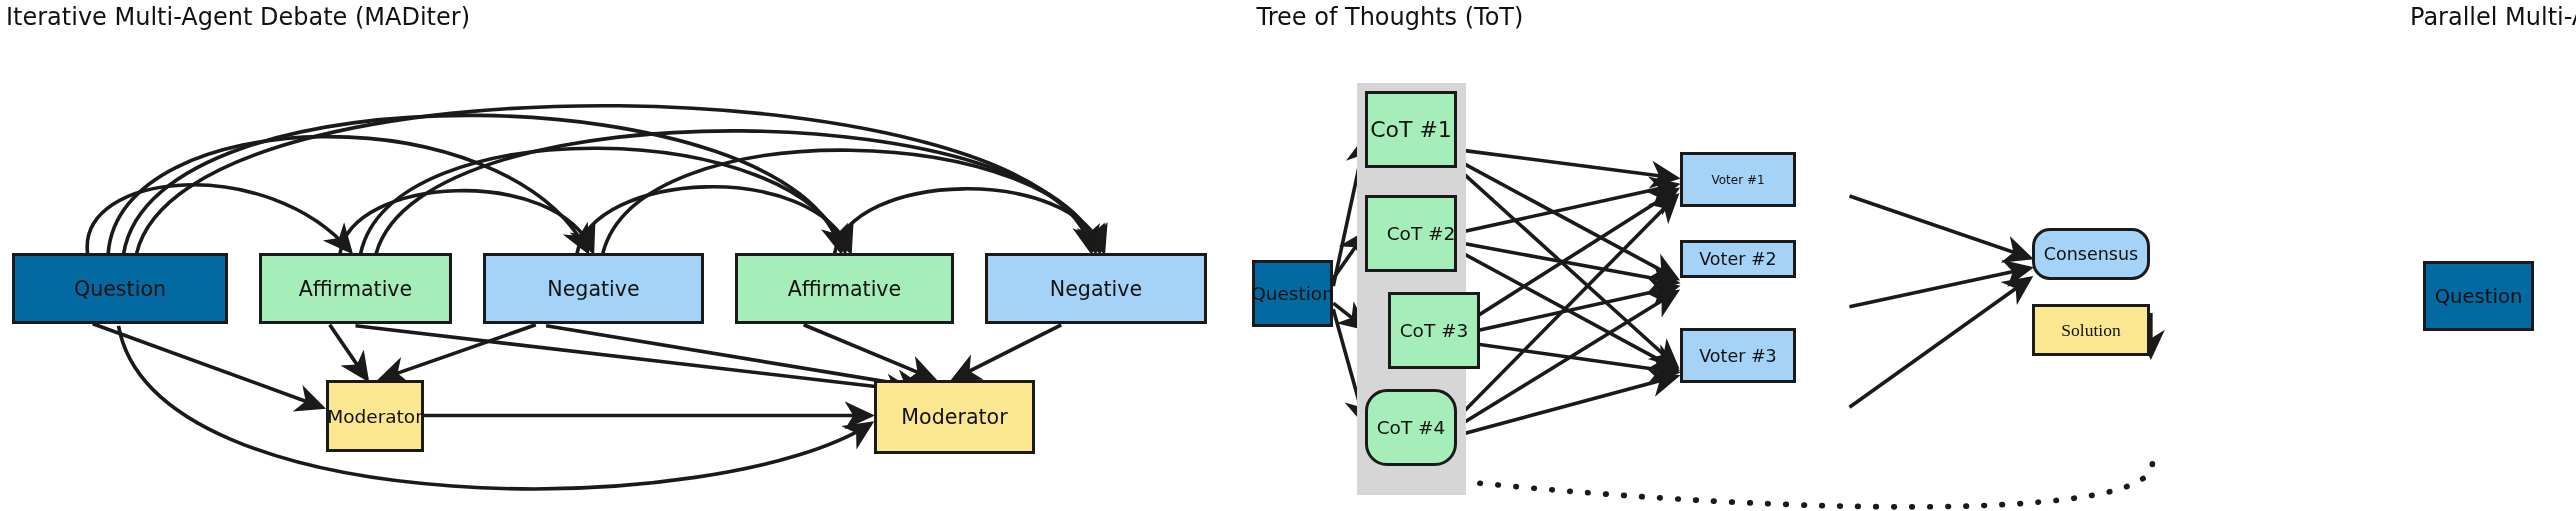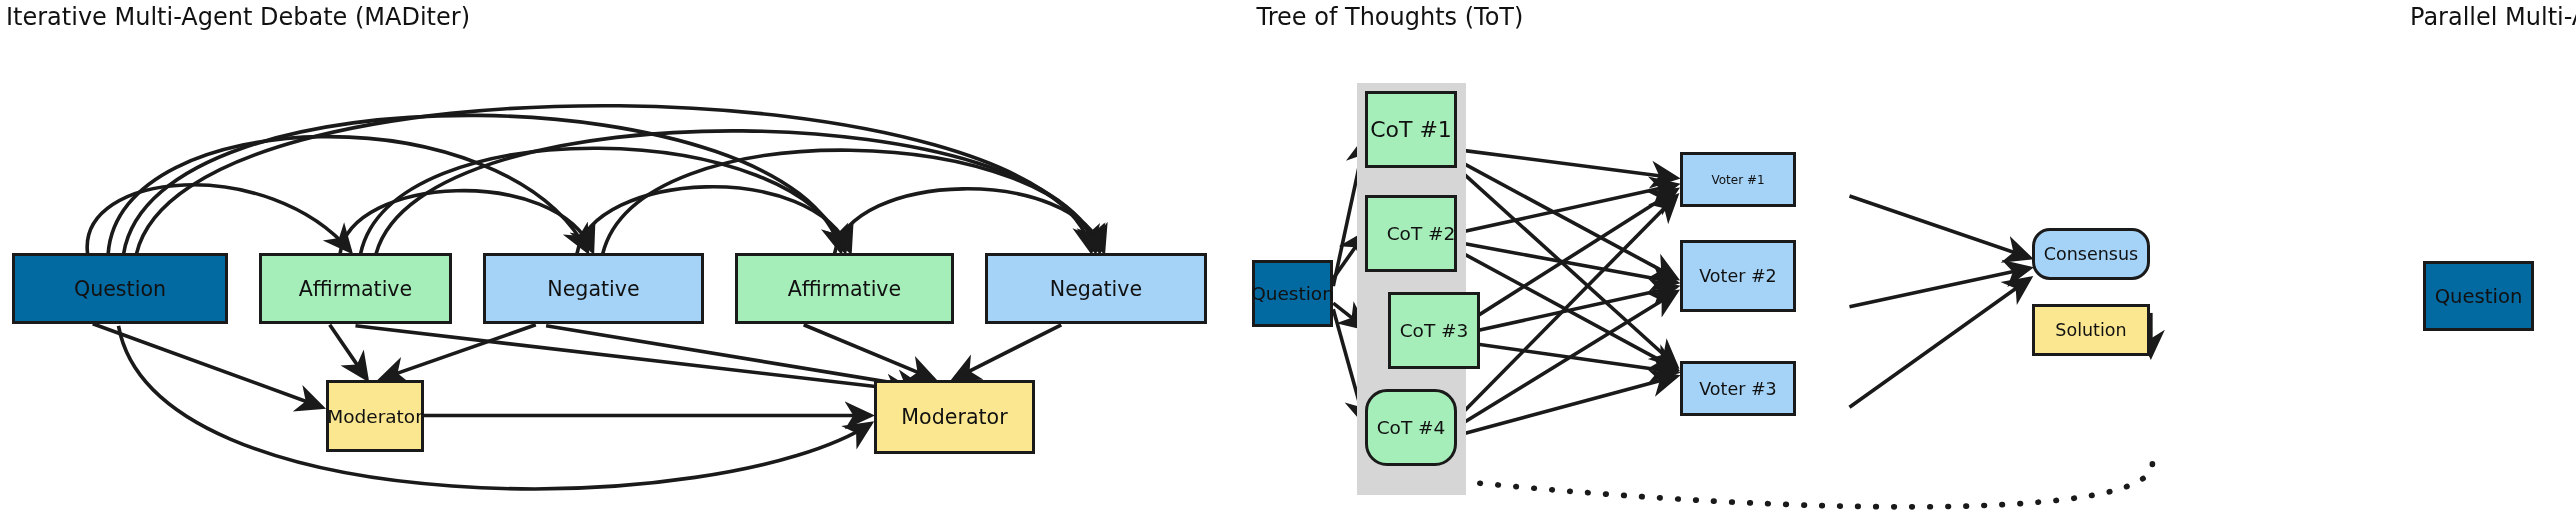--- a/index.html
+++ b/index.html
@@ -134,25 +134,25 @@
   <div class="groupband" style="left:1357px;top:83px;width:109px;height:412px;"></div>
 
   <div class="node n-pink" style="left:1252px;top:260px;width:81px;height:67px;font-size:18.5px;">Question</div>
 
   <div class="node n-green" style="left:1365px;top:91px;width:92px;height:77px;font-size:22px;">CoT #1</div>
   <div class="node n-green" style="left:1365px;top:195px;width:92px;height:77px;font-size:18.5px;padding-left:20px;">CoT #2</div>
   <div class="node n-green" style="left:1365px;top:292px;width:92px;height:77px;font-size:18.5px;margin-left:23px;">CoT #3</div>
   <div class="node n-green" style="left:1365px;top:389px;width:92px;height:77px;font-size:18.5px;border-radius:22px;">CoT #4</div>
 
   <div class="node n-blue" style="left:1680px;top:152px;width:116px;height:55px;font-size:12px;">Voter #1</div>
-  <div class="node n-blue" style="left:1680px;top:240px;width:116px;height:72px;font-size:17.5px;">Voter #2</div>
-  <div class="node n-blue" style="left:1680px;top:328px;width:116px;height:55px;font-size:17.5px;margin-top:33px;">Voter #3</div>
+  <div class="node n-blue" style="left:1680px;top:240px;width:116px;height:38px;font-size:17.5px;">Voter #2</div>
+  <div class="node n-blue" style="left:1680px;top:328px;width:116px;height:55px;font-size:17.5px;">Voter #3</div>
 
   <div class="node n-blue" style="left:2032px;top:228px;width:118px;height:52px;font-size:17.5px;border-radius:18px;">Consensus</div>
-  <div class="node n-yellow" style="left:2032px;top:304px;width:118px;height:52px;font-size:17.5px;">Solution</div>
+  <div class="node n-yellow" style="left:2032px;top:304px;width:118px;height:52px;font-size:17.5px;font-family:Liberation Serif, serif;">Solution</div>
 
   <div class="panel" style="left:2370px;width:1144px;">
     <div class="panel-title" style="left:40px;top:3.1px;">Parallel Multi-Agent Debate (MADpar)</div>
   </div>
 
   <div class="node n-pink" style="left:2423px;top:261px;width:111px;height:70px;font-size:19.6px;">Question</div>
 
 </div>
 
 

